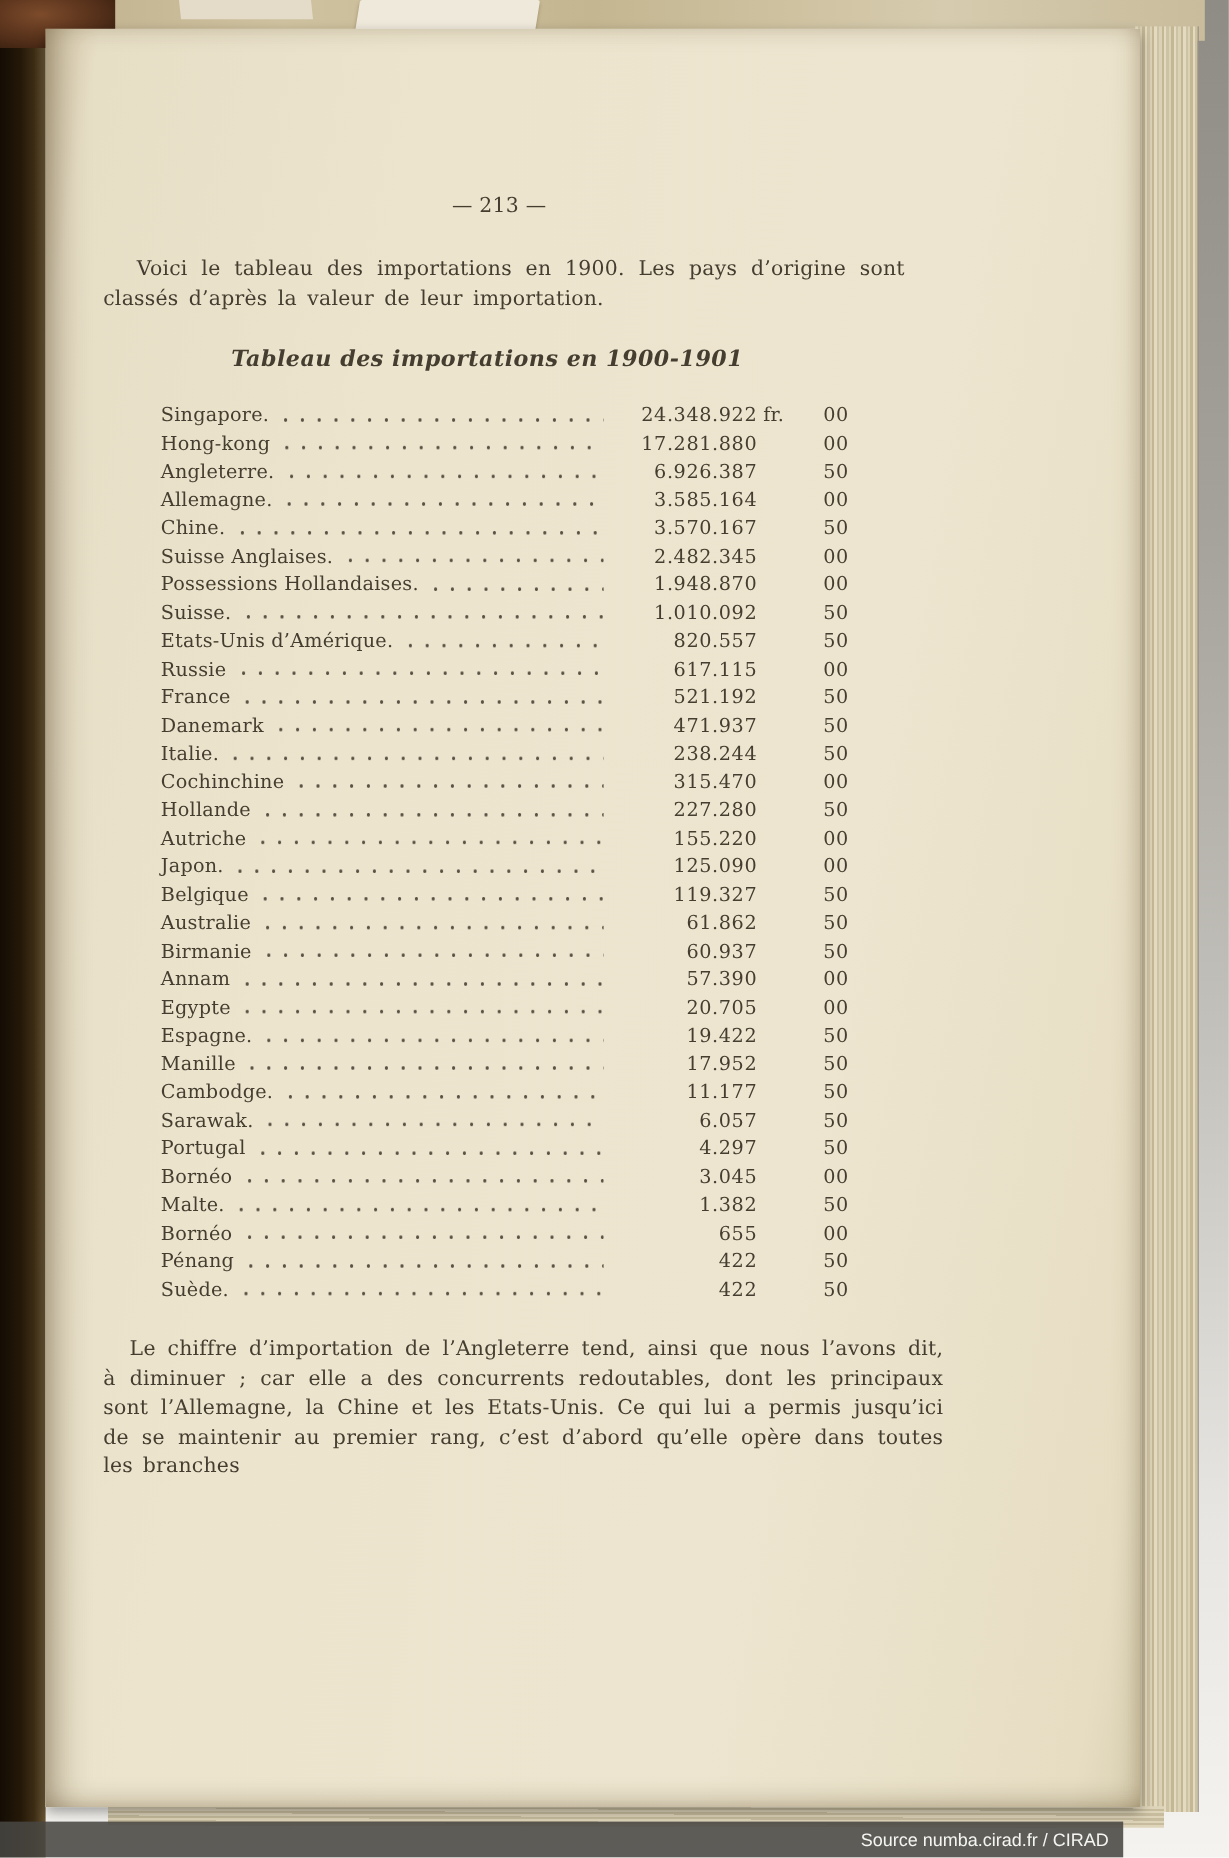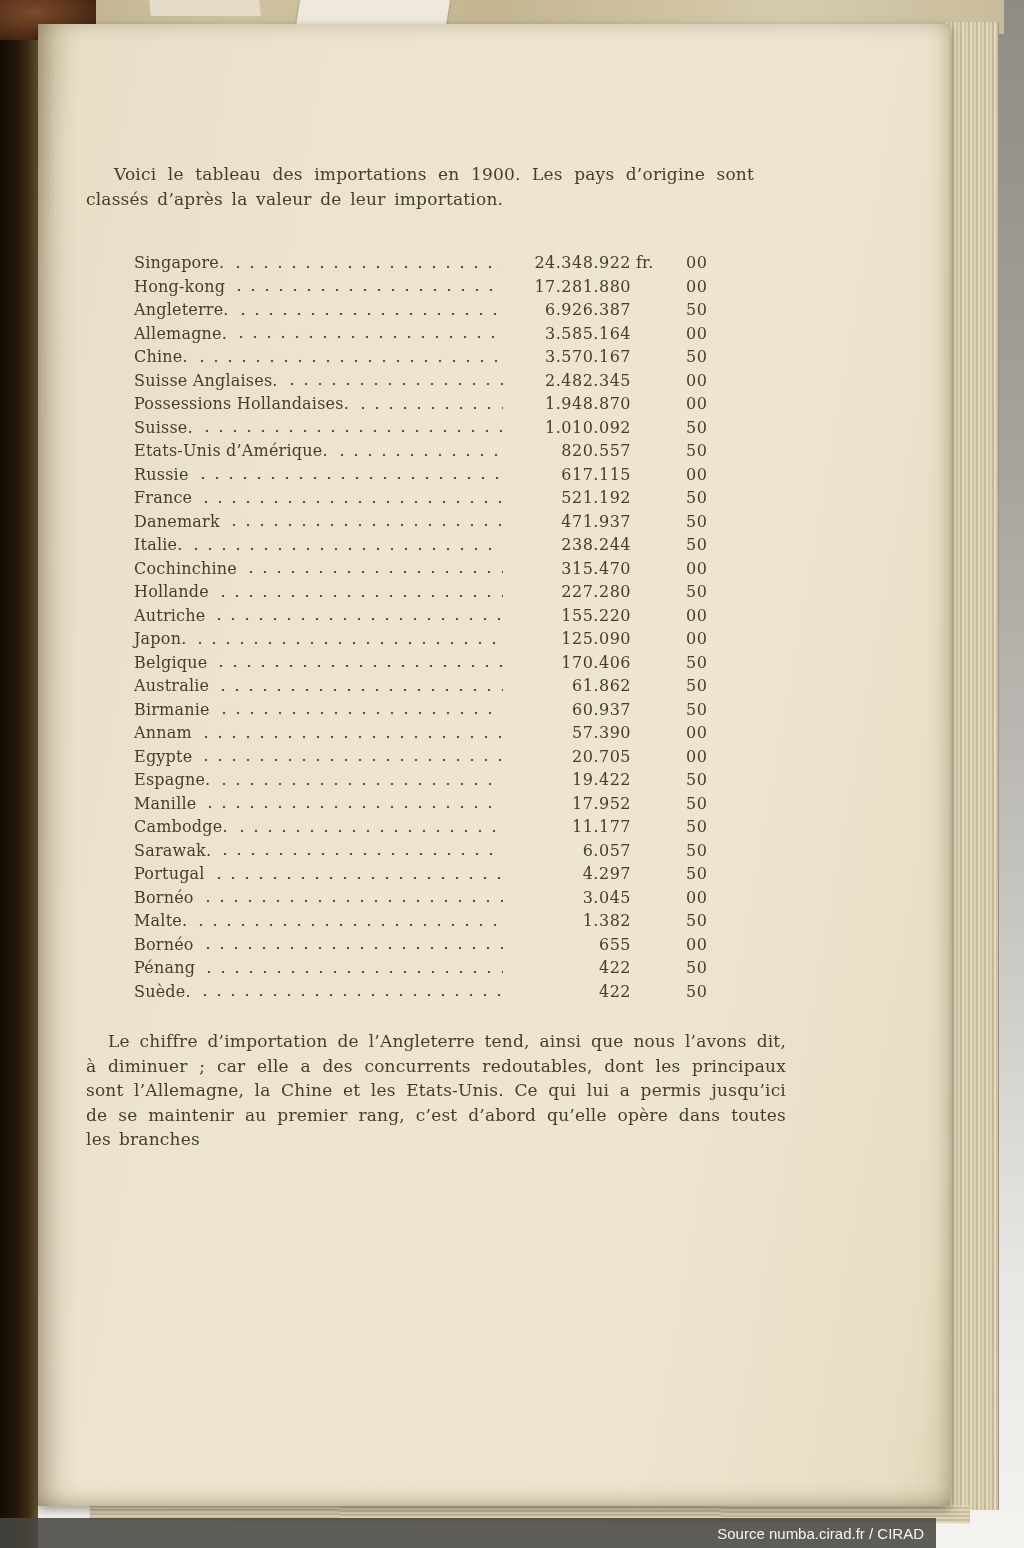--- a/index.html
+++ b/index.html
@@ -62,21 +62,21 @@
     width: 700px;
     color: #453e30;
     letter-spacing: 0.2px;
   }
   .page-number {
     text-align: center;
     font-size: 17px;
     margin: 0 40px 30px 0;
   }
   .intro {
-    margin: 0 0 39px 0;
+    margin: 0 0 27px 0;
     width: 668px;
     font-size: 17px;
     line-height: 25px;
     text-indent: 28px;
     text-align: justify;
     word-spacing: 3px;
   }
   .table-title {
     text-align: center;
     font-style: italic;
@@ -142,23 +142,25 @@
   <div class="white-sheet2"></div>
   <div class="white-sheet"></div>
   <div class="spine"></div>
   <div class="leather"></div>
   <div class="right-edges"></div>
   <div class="bottom-edges"></div>
 
   <div class="page">
     <div class="content">
 
+      <div class="page-number">— 213 —</div>
 
       <p class="intro">Voici le tableau des importations en 1900. Les pays d’origine sont classés d’après la valeur de leur importation.</p>
 
+      <div class="table-title">Tableau des importations en 1900-1901</div>
 
 
       <div class="rows">
           <div class="row">
     <span class="country">Singapore.</span>
     <span class="leader"></span>
     <span class="val">24.348.922</span>
     <span class="unit">fr.</span>
     <span class="cents">00</span>
   </div>
@@ -270,21 +272,21 @@
           <div class="row">
     <span class="country">Japon.</span>
     <span class="leader"></span>
     <span class="val">125.090</span>
     <span class="unit"></span>
     <span class="cents">00</span>
   </div>
           <div class="row">
     <span class="country">Belgique</span>
     <span class="leader"></span>
-    <span class="val">170.406</span>
+    <span class="val">119.327</span>
     <span class="unit"></span>
     <span class="cents">50</span>
   </div>
           <div class="row">
     <span class="country">Australie</span>
     <span class="leader"></span>
     <span class="val">61.862</span>
     <span class="unit"></span>
     <span class="cents">50</span>
   </div>

